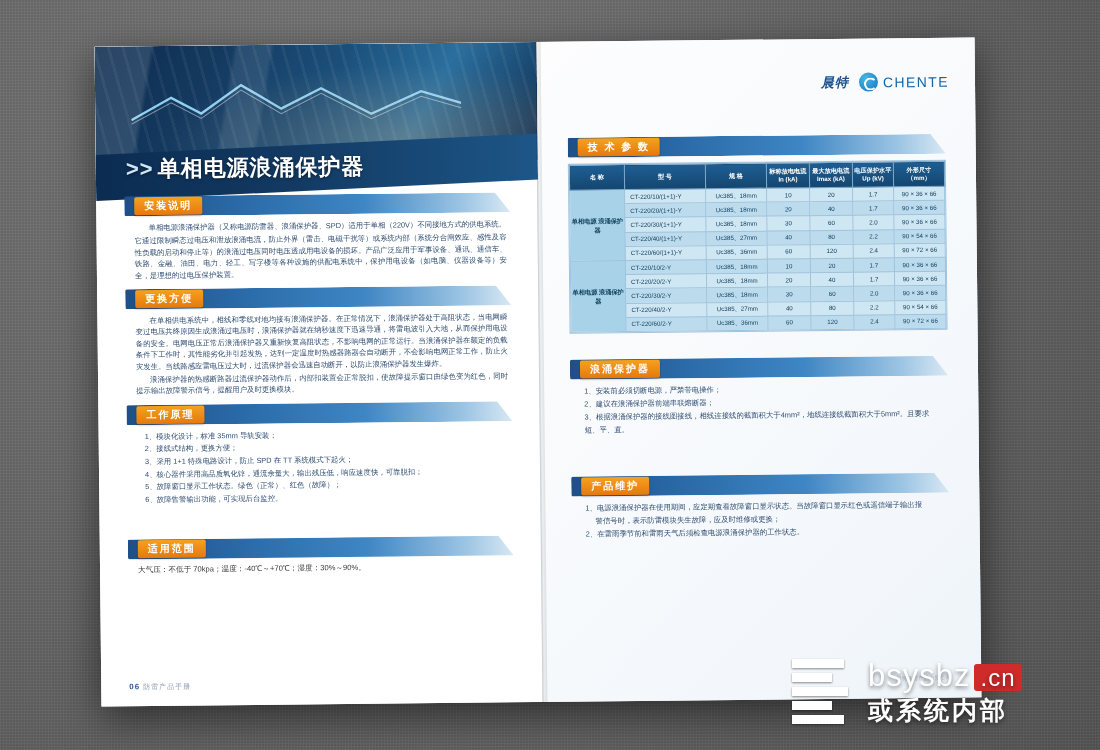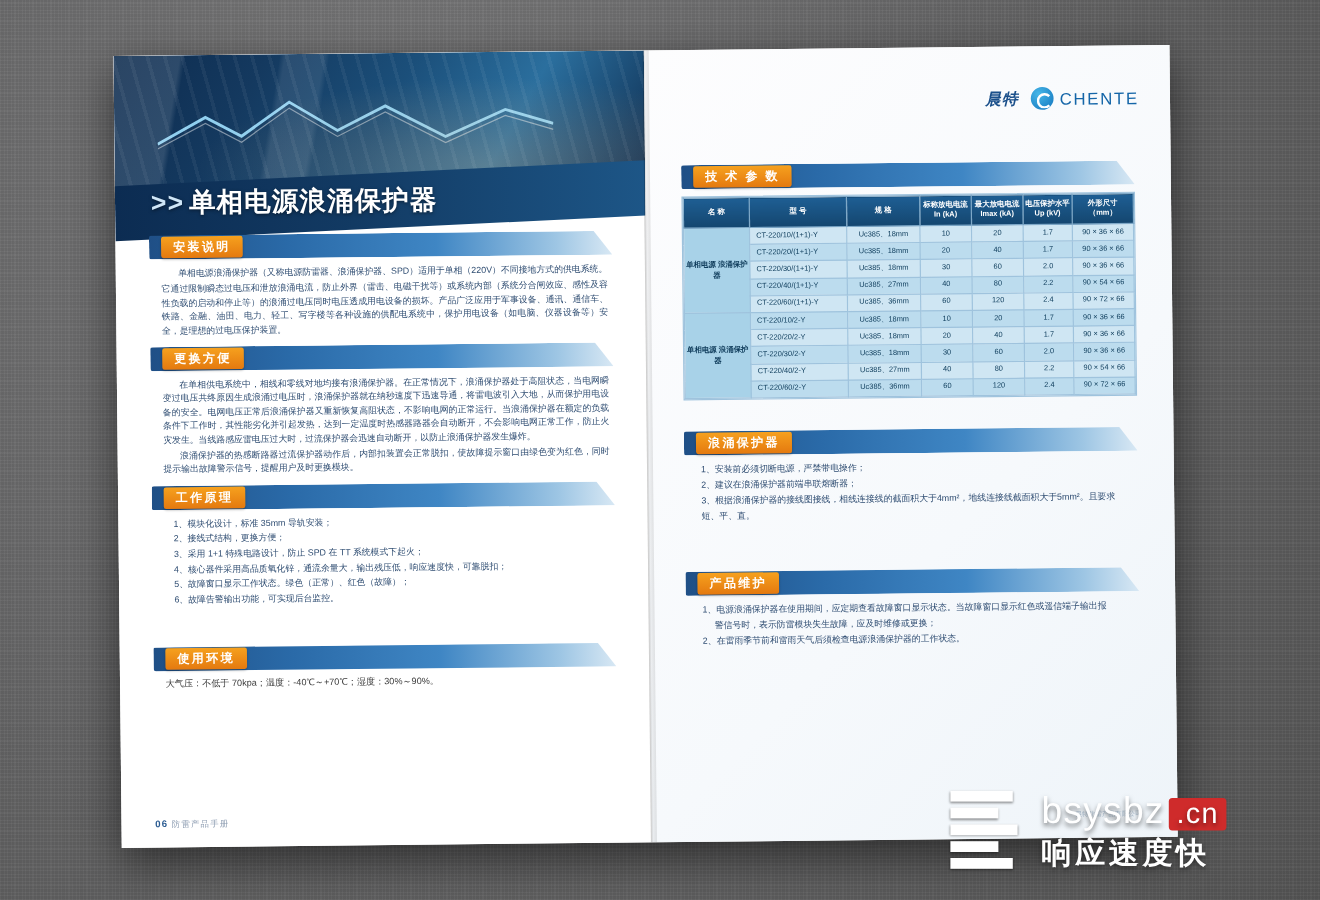--- a/index.html
+++ b/index.html
@@ -208,21 +208,21 @@
           <div>3、采用 1+1 特殊电路设计，防止 SPD 在 TT 系统模式下起火；</div>
           <div>4、核心器件采用高品质氧化锌，通流余量大，输出残压低，响应速度快，可靠脱扣；</div>
           <div>5、故障窗口显示工作状态。绿色（正常）、红色（故障）；</div>
           <div>6、故障告警输出功能，可实现后台监控。</div>
         </div>
       </div>
 
       <div class="sect" style="margin-top:34px;">
         <div class="sect-hd">
           <div class="bar"></div>
-          <div class="tag">使用环境</div>
+          <div class="tag">适用范围</div>
         </div>
         <div class="env-line">大气压：不低于 70kpa；温度：-40℃～+70℃；湿度：30%～90%。</div>
       </div>
 
       <div class="folio">
         <b>06</b>
         <span>防雷产品手册</span>
       </div>
     </div>
   </div>
@@ -386,15 +386,15 @@
     <i style="top:4px;width:52px;"></i>
     <i style="top:18px;width:40px;"></i>
     <i style="top:32px;width:56px;"></i>
     <i style="top:46px;width:40px;"></i>
     <i style="top:60px;width:52px;"></i>
   </div>
   <div class="txt">
     <div class="t1">
       <span>bsysbz</span><span class="cn">.cn</span>
     </div>
-    <div class="t2">响应速度快</div>
+    <div class="t2">或系统内部</div>
   </div>
 </div>
 
 </body></html>

